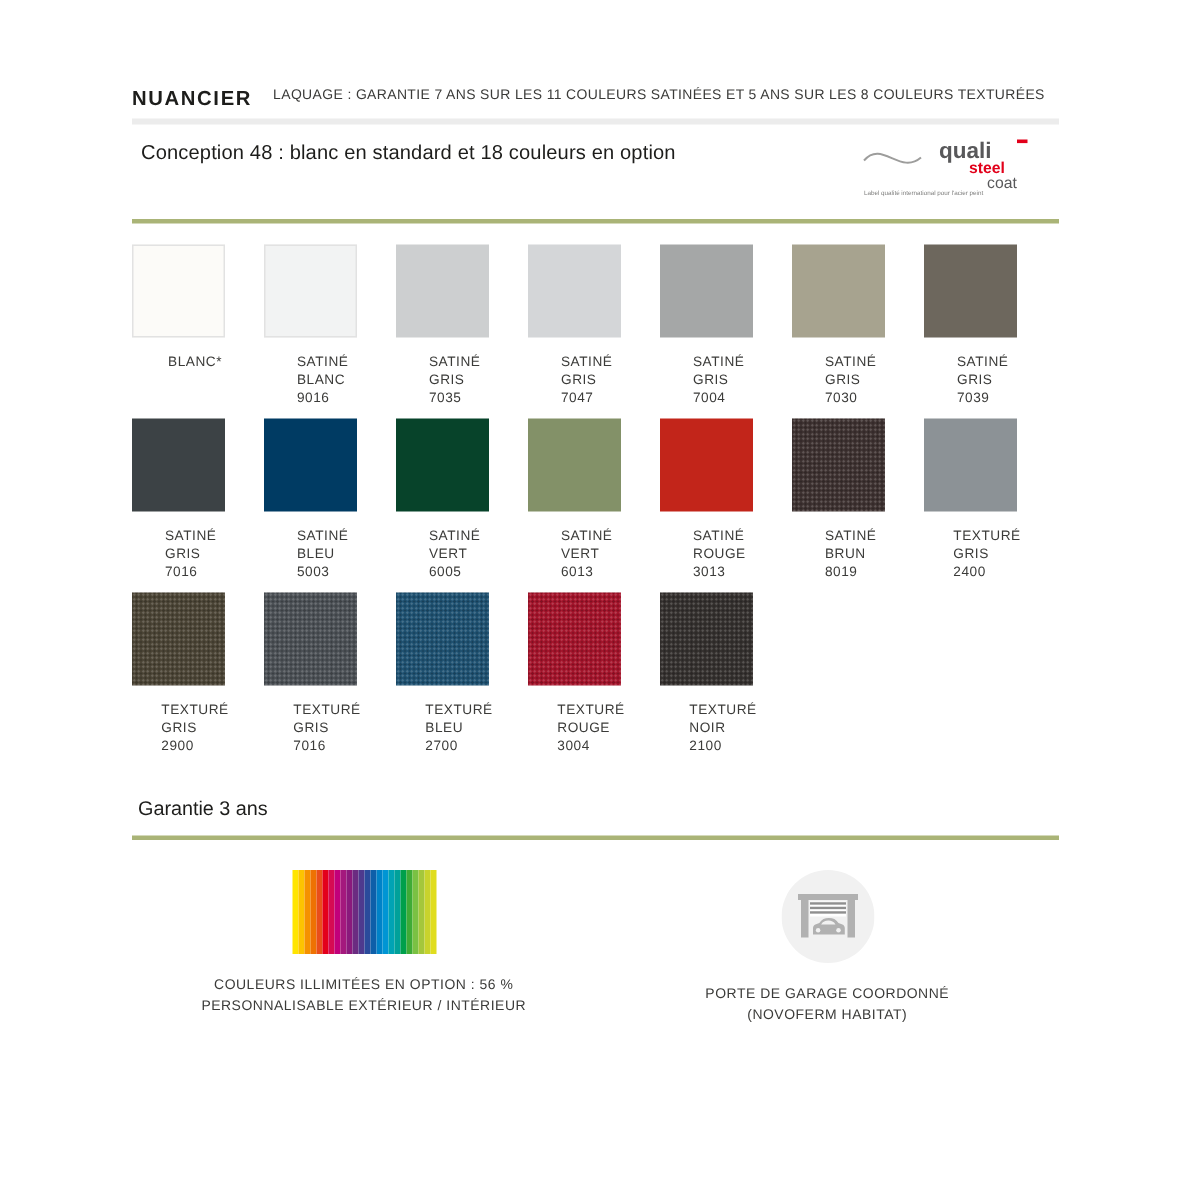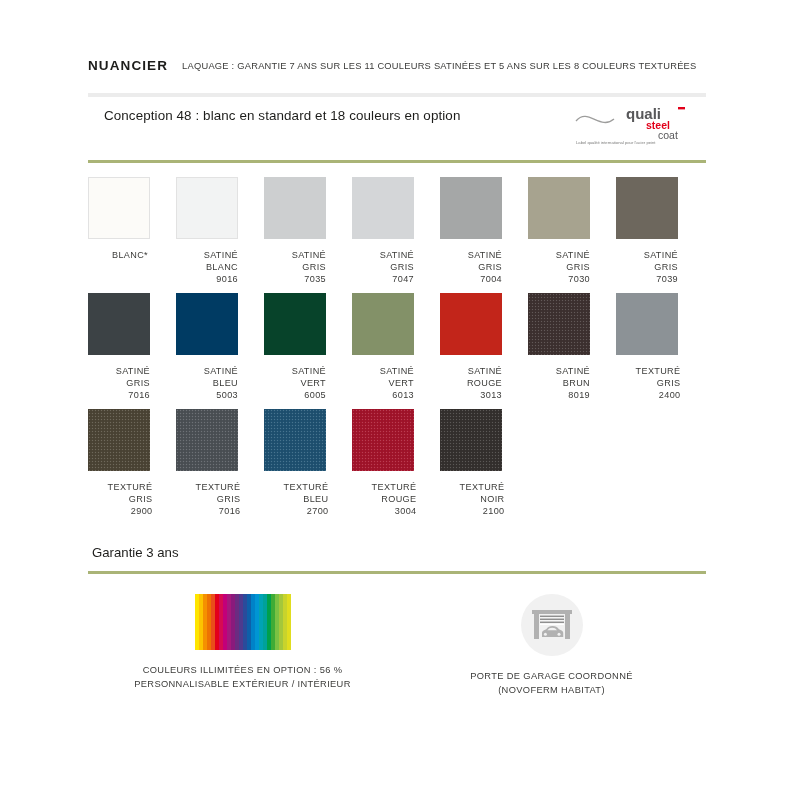--- a/index.html
+++ b/index.html
@@ -24,23 +24,23 @@
   .sheet {
     position: absolute;
     left: 88px;
     top: 58px;
     width: 618px;
   }
 
   
   .hdr {
     display: flex;
-    align-items: center;
+    align-items: flex-start;
     gap: 14px;
-    padding-bottom: 20px;
+    padding-bottom: 6px;
   }
   .hdr-title {
     font-size: 13.5px;
     font-weight: bold;
     letter-spacing: 1.1px;
     color: #1d1d1b;
     white-space: nowrap;
   }
   .hdr-sub {
     font-size: 9.3px;
@@ -52,21 +52,20 @@
     height: 4px;
     background: #ececec;
     width: 100%;
   }
 
   
   .intro {
     position: relative;
     padding: 9px 0 8px 6px;
     min-height: 46px;
-    margin-left: 10px;
   }
   .intro-line {
     font-size: 13.4px;
     line-height: 20px;
     color: #1d1d1b;
     letter-spacing: .1px;
   }
   .rule-green {
     height: 3px;
     background: #aab477;
@@ -109,21 +108,21 @@
       radial-gradient(rgba(255,255,255,.19) 0.6px, transparent 0.7px),
       radial-gradient(rgba(0,0,0,.22) 0.6px, transparent 0.7px);
     background-size: 3px 3px, 3px 3px;
     background-position: 0 0, 1.5px 1.5px;
   }
   .chip-label {
     margin-top: 10px;
     font-size: 9.1px;
     line-height: 12px;
     letter-spacing: .35px;
-    text-align: right;
+    text-align: left;
     color: #3b3b39;
     white-space: pre-line;
     margin-left: 22px;
   }
 
   
   .notes {
     padding-top: 18px;
     padding-left: 4px;
   }

